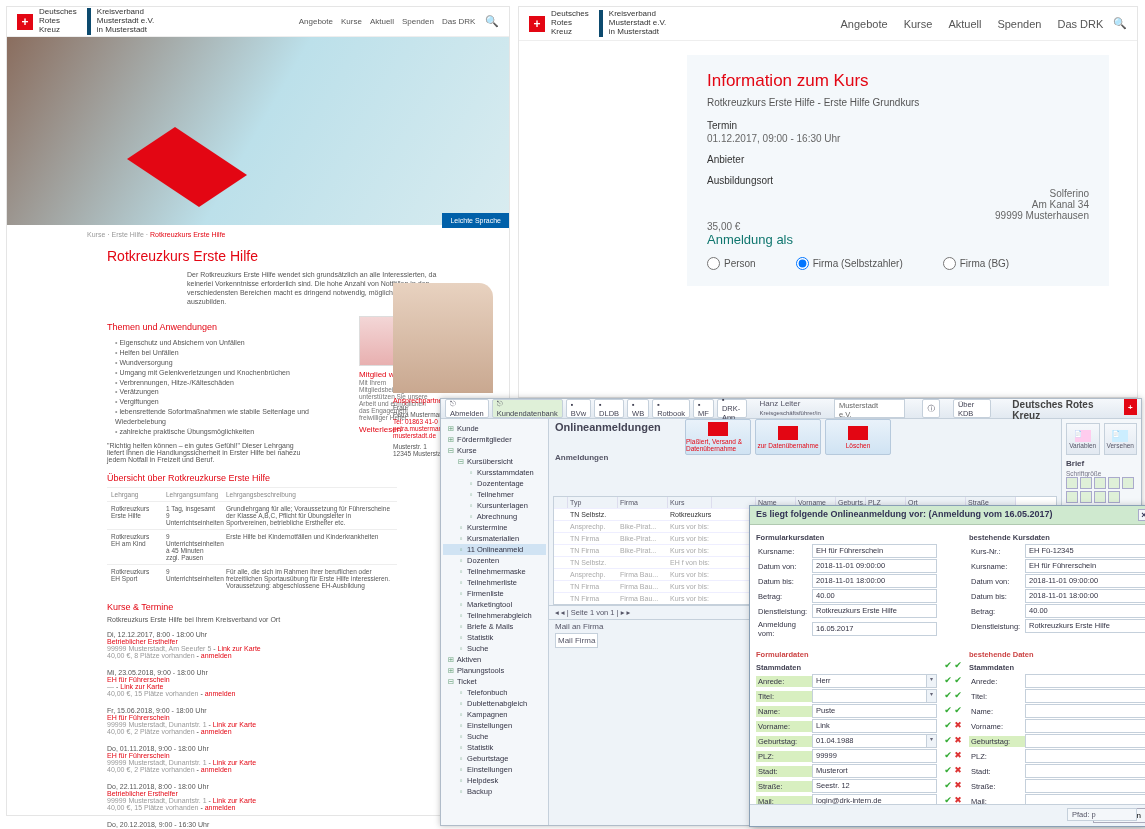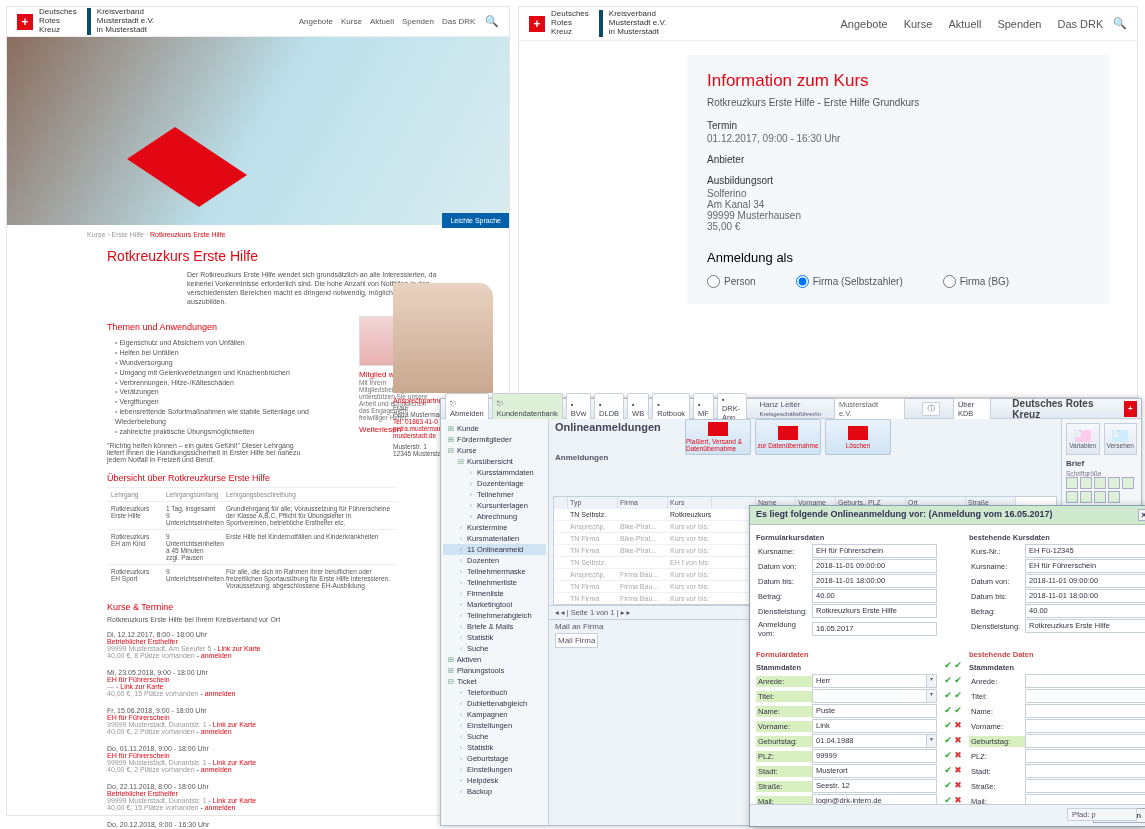--- a/index.html
+++ b/index.html
@@ -47,26 +47,26 @@
   .sched .gry{color:#999}
   
   .panel-b{position:absolute;left:518px;top:6px;width:620px;height:392px;background:#fff;border:1px solid #e5e5e5}
   .panel-b .hdr{height:34px}
   .panel-b .nav{font-size:11px;gap:16px}
   .info-box{margin:14px 28px 0 168px;background:#f4f8fb;padding:16px 20px}
   .info-box .h1{font-size:17px;margin-bottom:6px}
   .info-box .sub{font-size:10px;color:#555;margin-bottom:12px}
   .info-box .k{font-size:10px;color:#333;margin-top:10px;margin-bottom:2px}
   .info-box .v{font-size:10px;color:#666}
-  .reg{color:#000000;font-size:13px;margin-top:18px}
+  .reg{color:#0f766e;font-size:13px;}
   .radios{display:flex;gap:40px;margin-top:10px;font-size:10px;color:#555}
   .radios label{display:flex;align-items:center;gap:4px}
   
   .panel-c{position:absolute;left:440px;top:398px;width:702px;height:428px;background:#e7edf4;border:1px solid #b0bcc9;box-shadow:0 0 6px rgba(0,0,0,0.25);font-size:8px}
-  .tbar{height:20px;background:linear-gradient(#f5f8fb,#e2e9f1);display:flex;align-items:center;gap:13px;padding:0 4px;border-bottom:1px solid #c5d0db}
+  .tbar{height:20px;background:linear-gradient(#f5f8fb,#e2e9f1);display:flex;gap:13px;padding:0 4px;border-bottom:1px solid #c5d0db}
   .tbtn{background:#fff;border:1px solid #c5d0db;padding:1px 4px;border-radius:2px;color:#445;display:flex;align-items:center;gap:2px;font-size:7.5px;cursor:pointer}
   .tbtn.act{background:#dff0d8}
   .tuser{margin-left:auto;color:#556}
   .tsel{border:1px solid #c5d0db;background:#fff;padding:1px 20px 1px 4px;color:#666;font-size:7.5px}
   .tbar-r{margin-left:4px}
   .brand-r{margin-left:8px;font-size:10px;color:#444;font-weight:bold}
   .cross-r{width:16px;height:16px;background:#e30613;color:#fff;font-weight:bold;display:flex;align-items:center;justify-content:center;margin-left:4px}
   .cbody{display:flex;height:calc(100% - 20px)}
   .tree{width:108px;background:#f4f7fa;border-right:1px solid #c5d0db;padding:4px 2px;overflow:hidden;font-size:7.5px;color:#334}
   .tn{padding:1px 2px 1px 10px;white-space:nowrap;cursor:pointer}
@@ -250,21 +250,21 @@
     <div class="srch">🔍</div>
   </div>
   <div class="info-box">
     <div class="h1">Information zum Kurs</div>
     <div class="sub">Rotkreuzkurs Erste Hilfe - Erste Hilfe Grundkurs</div>
     <div id="infoSecs">
         <div class="k">Termin</div>
         <div class="v" style="white-space: pre-line;">01.12.2017, 09:00 - 16:30 Uhr</div>
         <div class="k">Anbieter</div>
         <div class="k">Ausbildungsort</div>
-        <div class="v" style="white-space: pre-line;">Solferino
+        <div class="v" style="white-space: pre-line; text-align: right;">Solferino
 Am Kanal 34
 99999 Musterhausen</div>
         <div class="v" style="white-space: pre-line;">35,00 €</div>
       </div>
     <div class="reg">Anmeldung als</div>
     <div class="radios" id="radios">
         <label><input type="radio" name="reg" style=""> Person</label>
         <label><input type="radio" name="reg" checked="" style=""> Firma (Selbstzahler)</label>
         <label><input type="radio" name="reg" style=""> Firma (BG)</label>
       </div>

